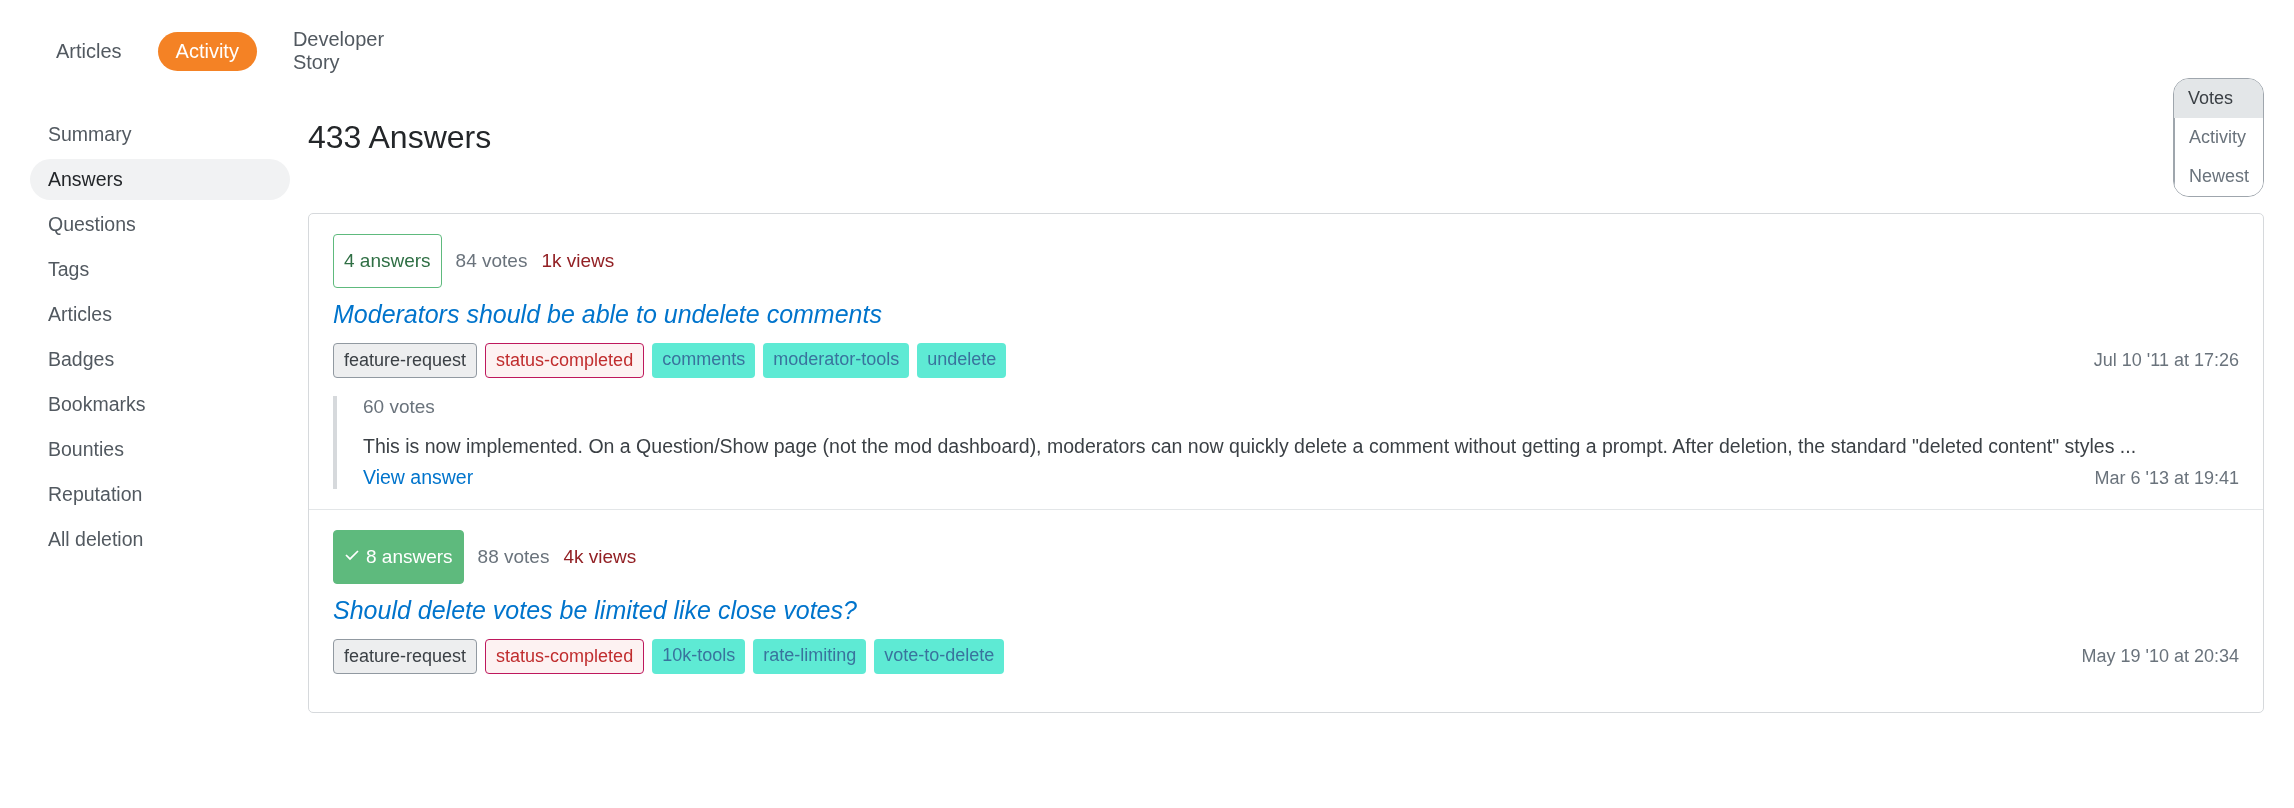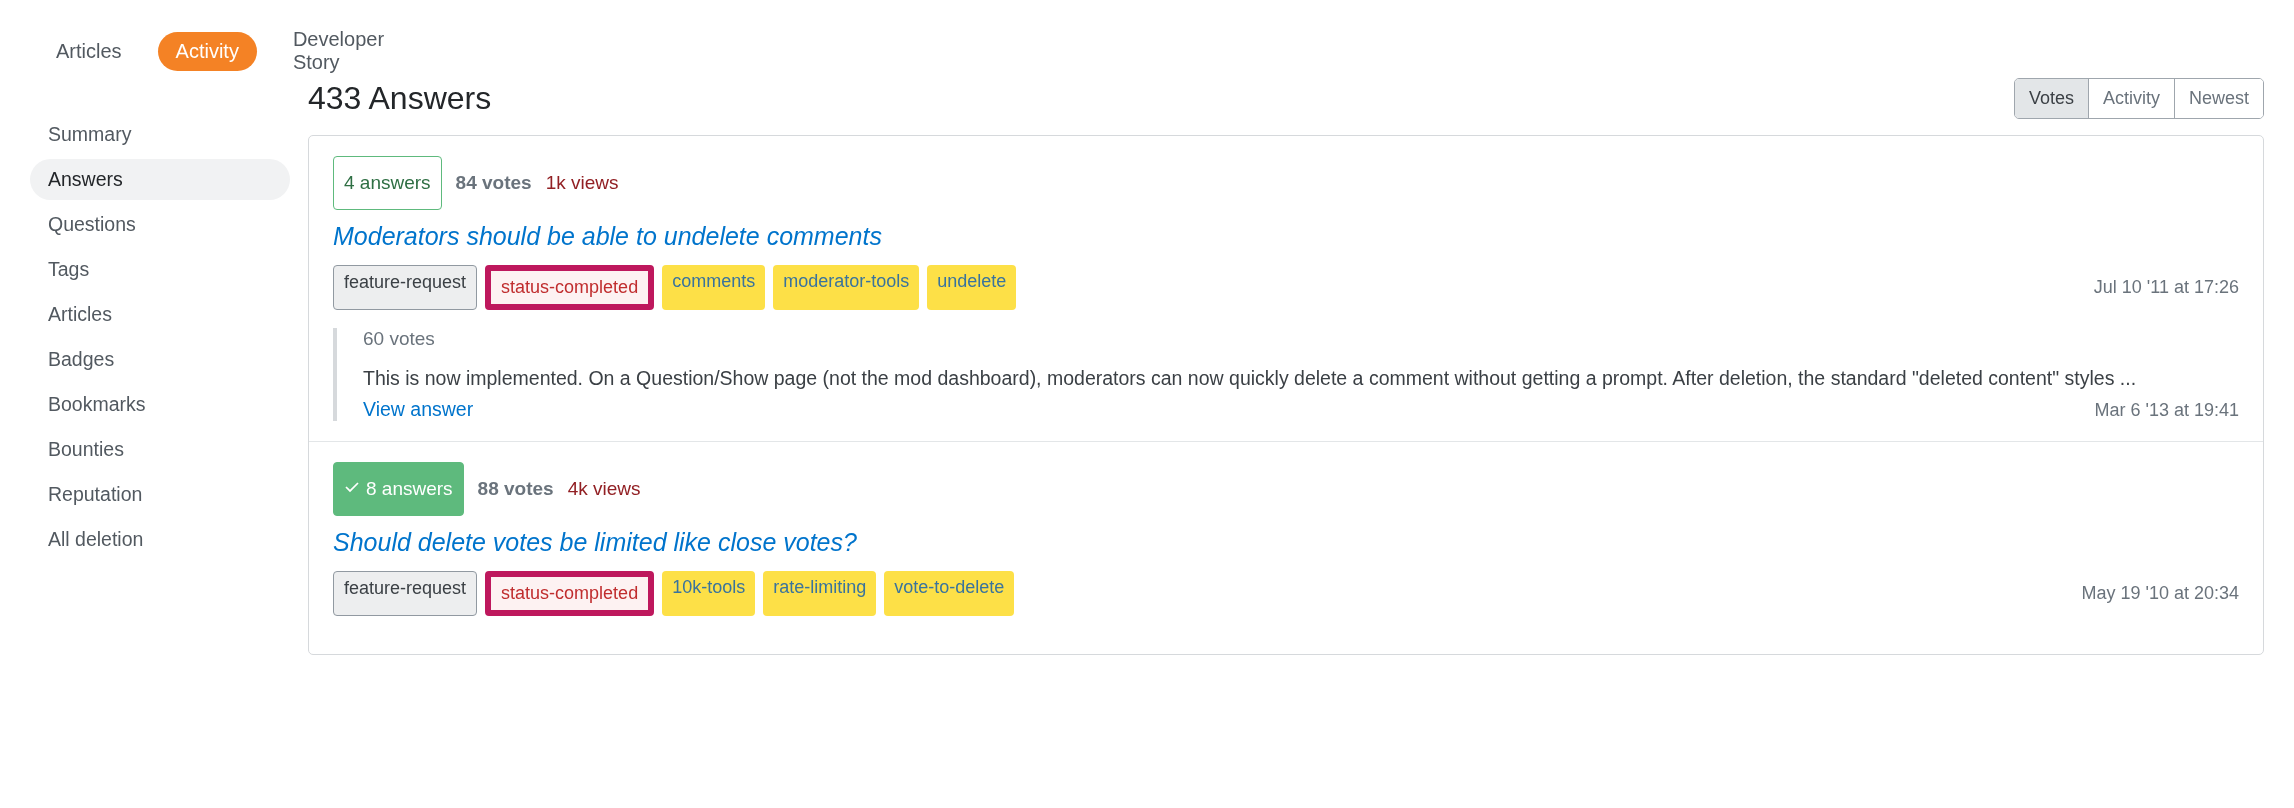--- a/index.html
+++ b/index.html
@@ -8,38 +8,38 @@
 .top-tabs { display: flex; gap: 18px; align-items: center; margin-bottom: 32px; padding-left: 8px; }
 .top-tab { color: #525960; font-size: 20px; cursor: pointer; padding: 8px 18px; border-radius: 999px; }
 .top-tab.active { background: #f48225; color: #fff; }
 .left-col { width: 260px; flex-shrink: 0; }
 .side-nav { display: flex; flex-direction: column; gap: 4px; }
 .side-item { color: #525960; font-size: 19.5px; padding: 9px 18px; border-radius: 999px; cursor: pointer; }
 .side-item.active { background: #f1f2f3; color: #232629; }
 .main-col { flex: 1; margin-left: 18px; }
 .heading-row { display: flex; justify-content: space-between; align-items: center; margin-bottom: 16px; }
 .page-heading { font-size: 32px; font-weight: 400; color: #232629; }
-.sort-group { display: flex; border: 1px solid #9fa6ad; border-radius: 5px; overflow: hidden; }
+.sort-group { display: flex; border: 1px solid #9fa6ad; border-radius: 16px; overflow: hidden; flex-direction: column; }
 .sort-btn { padding: 9px 14px; background: #fff; color: #6a737c; font-size: 18px; cursor: pointer; border-left: 1px solid #9fa6ad; }
 .sort-btn:first-child { border-left: none; }
 .sort-btn.active { background: #e3e6e8; color: #3b4045; }
 .answer-box { border: 1px solid #d6d9dc; border-radius: 5px; }
 .answer-item { padding: 20px 24px; border-bottom: 1px solid #e3e6e8; }
 .answer-item:last-child { border-bottom: none; }
 .stats-row { display: flex; gap: 14px; align-items: center; margin-bottom: 12px; font-size: 19px; }
 .badge-answers { border: 1px solid #5eba7d; color: #2f6f44; padding: 15px 10px; border-radius: 4px; font-size: 19px; display: inline-flex; align-items: center; gap: 6px; }
 .badge-answers.accepted { background: #5eba7d; color: #fff; border-color: #5eba7d; }
-.stat-votes { color: #6a737c; font-weight: bold; }
+.stat-votes { color: #6a737c; }
 .stat-views { color: #922024; }
 .q-title { color: #0074cc; font-size: 25px; margin-bottom: 14px; cursor: pointer; display: inline-block; font-style: italic; }
 .tag-row { display: flex; justify-content: space-between; align-items: center; margin-bottom: 18px; }
 .tags { display: flex; gap: 8px; flex-wrap: wrap; }
-.tag { background: #fde047; color: #39739d; padding: 6px 10px; border-radius: 4px; font-size: 18px; cursor: pointer; }
+.tag { background: #5eead4; color: #39739d; padding: 6px 10px; border-radius: 4px; font-size: 18px; cursor: pointer; }
 .tag.mod-required { background: #edeeef; color: #3b4045; border: 1px solid #9199a1; }
-.tag.mod-status { background: #fdf2f2; color: #c02d2e; border: 6px solid #be185d; }
+.tag.mod-status { background: #fdf2f2; color: #c02d2e; border: 1px solid #be185d; }
 .timestamp { color: #6a737c; font-size: 18px; }
 .excerpt { border-left: 4px solid #d6d9dc; padding: 0 0 0 26px; margin-top: 8px; }
 .excerpt-votes { color: #6a737c; margin-bottom: 14px; font-size: 19px; }
 .excerpt-text { color: #3b4045; font-size: 19.5px; line-height: 1.45; margin-bottom: 6px; }
 .excerpt-bottom { display: flex; justify-content: space-between; align-items: baseline; }
 .view-link { color: #0074cc; font-size: 19.5px; cursor: pointer; }
 .check-icon { display: inline-block; width: 16px; height: 16px; }
 </style>
 </head>
 <body>

